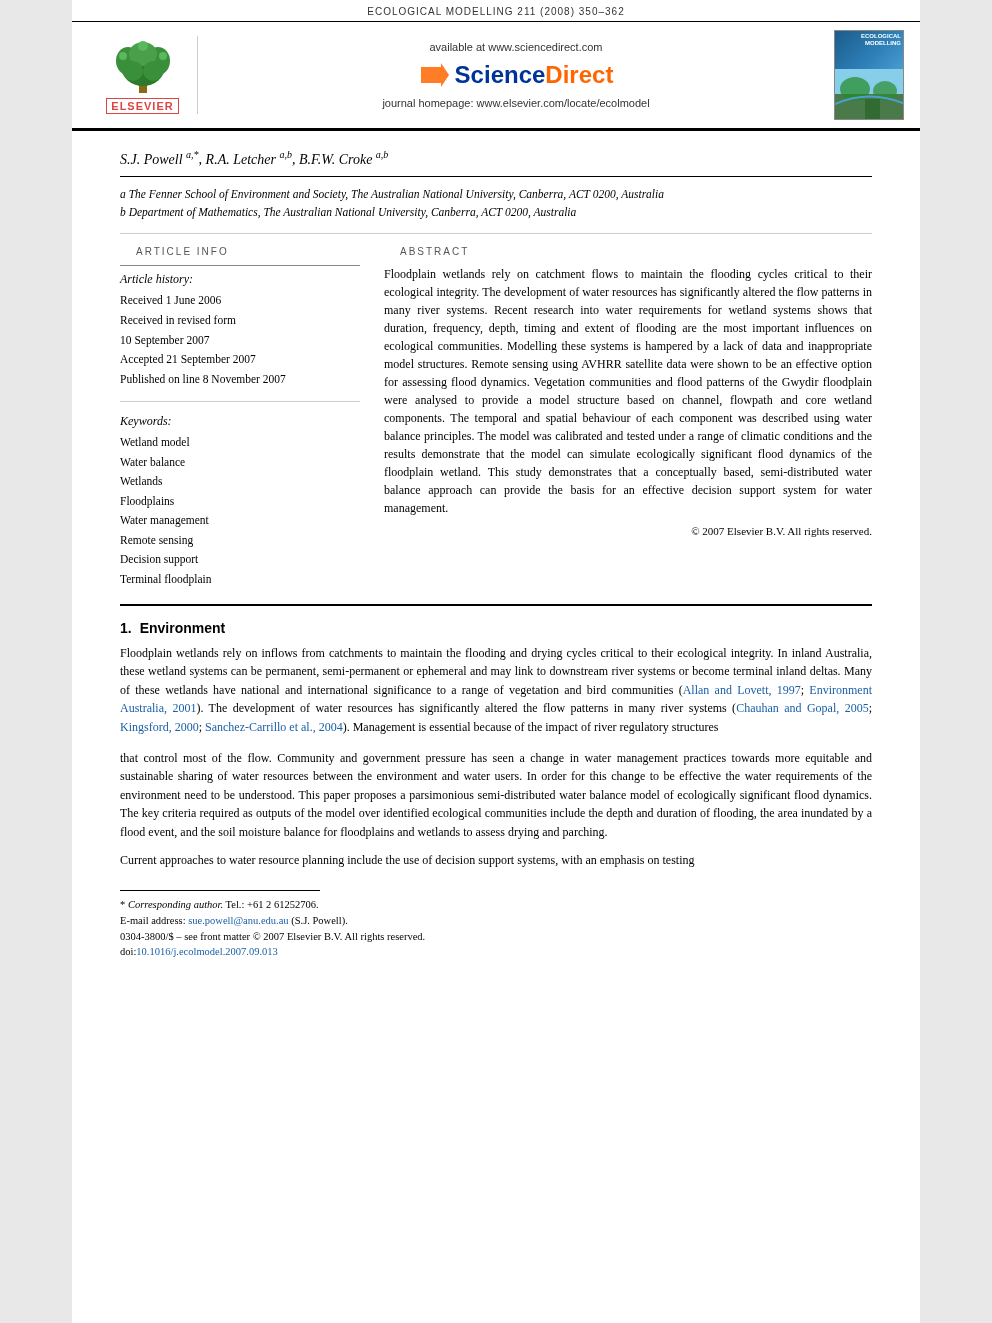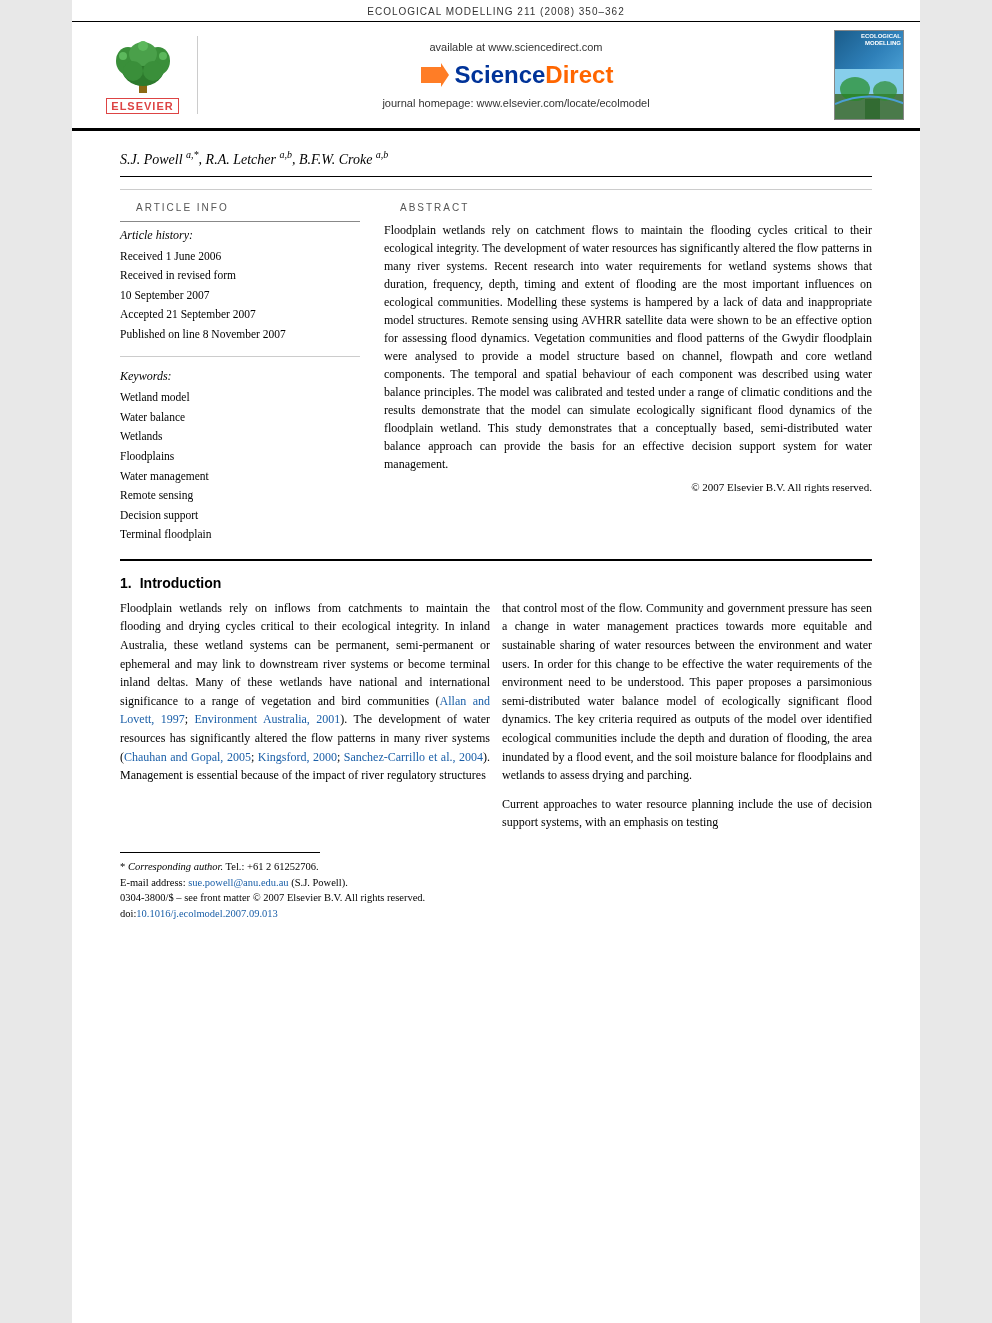--- a/index.html
+++ b/index.html
@@ -198,20 +198,21 @@
       text-align: right;
       margin-top: 8px;
     }
     .main-divider {
       border-top: 2px solid #000;
       margin: 14px 0;
     }
     .body-two-col {
       display: flex;
       gap: 12px;
+      flex-direction: column;
     }
     .body-col {
       flex: 1;
     }
     .section-heading {
       font-size: 14px;
       font-weight: bold;
       font-family: Arial, sans-serif;
       margin-bottom: 8px;
     }
@@ -307,20 +308,24 @@
 
   <div class="article-body">
 
 
     <div class="authors">
       <span>S.J. Powell <sup>a,*</sup>, R.A. Letcher <sup>a,b</sup>, B.F.W. Croke <sup>a,b</sup></span>
     </div>
 
     <div class="affil-divider"></div>
 
+    <div class="affiliations">
+      <div>a  The Fenner School of Environment and Society, The Australian National University, Canberra, ACT 0200, Australia</div>
+      <div>b  Department of Mathematics, The Australian National University, Canberra, ACT 0200, Australia</div>
+    </div>
 
     <div class="section-divider"></div>
 
     <div class="two-col">
 
       <div class="article-info-col">
         <div class="col-header">ARTICLE INFO</div>
         <div class="article-info-divider"></div>
 
         <div class="article-history-label">Article history:</div>
@@ -354,21 +359,21 @@
         <div class="abstract-text">Floodplain wetlands rely on catchment flows to maintain the flooding cycles critical to their ecological integrity. The development of water resources has significantly altered the flow patterns in many river systems. Recent research into water requirements for wetland systems shows that duration, frequency, depth, timing and extent of flooding are the most important influences on ecological communities. Modelling these systems is hampered by a lack of data and inappropriate model structures. Remote sensing using AVHRR satellite data were shown to be an effective option for assessing flood dynamics. Vegetation communities and flood patterns of the Gwydir floodplain were analysed to provide a model structure based on channel, flowpath and core wetland components. The temporal and spatial behaviour of each component was described using water balance principles. The model was calibrated and tested under a range of climatic conditions and the results demonstrate that the model can simulate ecologically significant flood dynamics of the floodplain wetland. This study demonstrates that a conceptually based, semi-distributed water balance approach can provide the basis for an effective decision support system for water management.</div>
         <div class="copyright-line">© 2007 Elsevier B.V. All rights reserved.</div>
       </div>
 
     </div>
 
     <div class="main-divider"></div>
 
     <div>
       <div class="section-heading">
-        <span class="section-number">1.</span><span>Introduction</span>
+        <span class="section-number">1.</span><span>Environment</span>
       </div>
 
       <div class="body-two-col">
         <div class="body-col">
           <p class="body-text">
             Floodplain wetlands rely on inflows from catchments to maintain the flooding and drying cycles critical to their ecological integrity. In inland Australia, these wetland systems can be permanent, semi-permanent or ephemeral and may link to downstream river systems or become terminal inland deltas. Many of these wetlands have national and international significance to a range of vegetation and bird communities (<span class="link">Allan and Lovett, 1997</span>; <span class="link">Environment Australia, 2001</span>). The development of water resources has significantly altered the flow patterns in many river systems (<span class="link">Chauhan and Gopal, 2005</span>; <span class="link">Kingsford, 2000</span>; <span class="link">Sanchez-Carrillo et al., 2004</span>). Management is essential because of the impact of river regulatory structures
           </p>
         </div>
         <div class="body-col">
           <p class="body-text">

